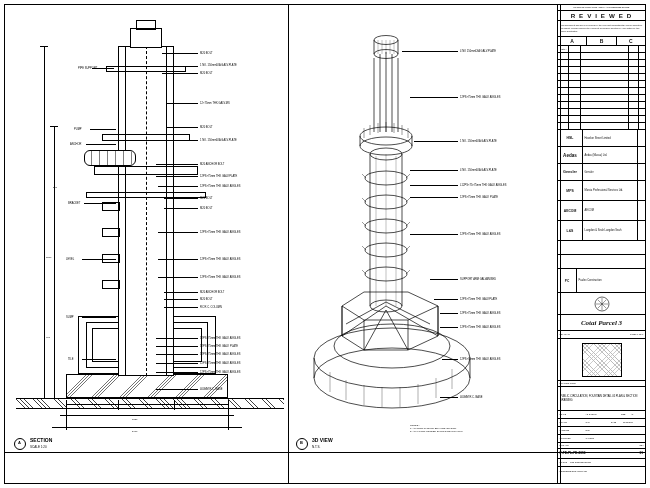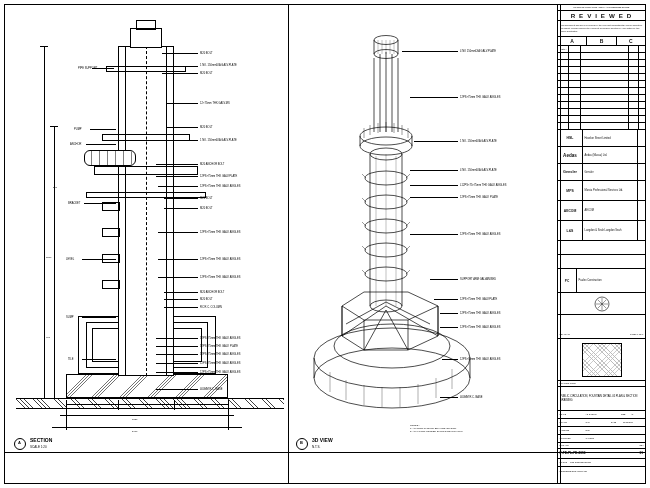--- a/index.html
+++ b/index.html
@@ -362,20 +362,23 @@
       <div class="consult-logo" style="width:18px;font-size:3.2px;">PC</div>
       <div class="consult-name">Paulex Construction</div>
     </div>
     <div class="tbrow" style="top:288px;height:22px;display:flex;align-items:center;justify-content:center;">
       <svg width="16" height="16" viewBox="0 0 16 16">
         <circle cx="8" cy="8" r="7" fill="none" stroke="#000" stroke-width="0.6"></circle>
         <path d="M8 2 L8 14 M2 8 L14 8 M4 4 L12 12 M12 4 L4 12" stroke="#000" stroke-width="0.4"></path>
       </svg>
     </div>
 
+    <div class="tbrow" style="top:310px;height:16px;display:flex;align-items:center;justify-content:center;">
+      <span class="projname">Cotai Parcel 3</span>
+    </div>
 
     <div class="tbrow" style="top:326px;height:8px;display:flex;align-items:center;">
       <span class="tb-txt" style="padding-left:1.5px;font-size:2.1px;">KEY PLAN</span>
       <span class="tb-txt" style="margin-left:auto;padding-right:1.5px;font-size:2.1px;">PANEL 1 OF 1</span>
     </div>
     <div class="tbrow" style="top:334px;height:42px;display:flex;align-items:center;justify-content:center;">
       <div class="keyplan" style="position:relative;width:40px;height:34px;"></div>
     </div>
 
     <div class="tbrow" style="top:376px;height:6px;display:flex;align-items:center;">

